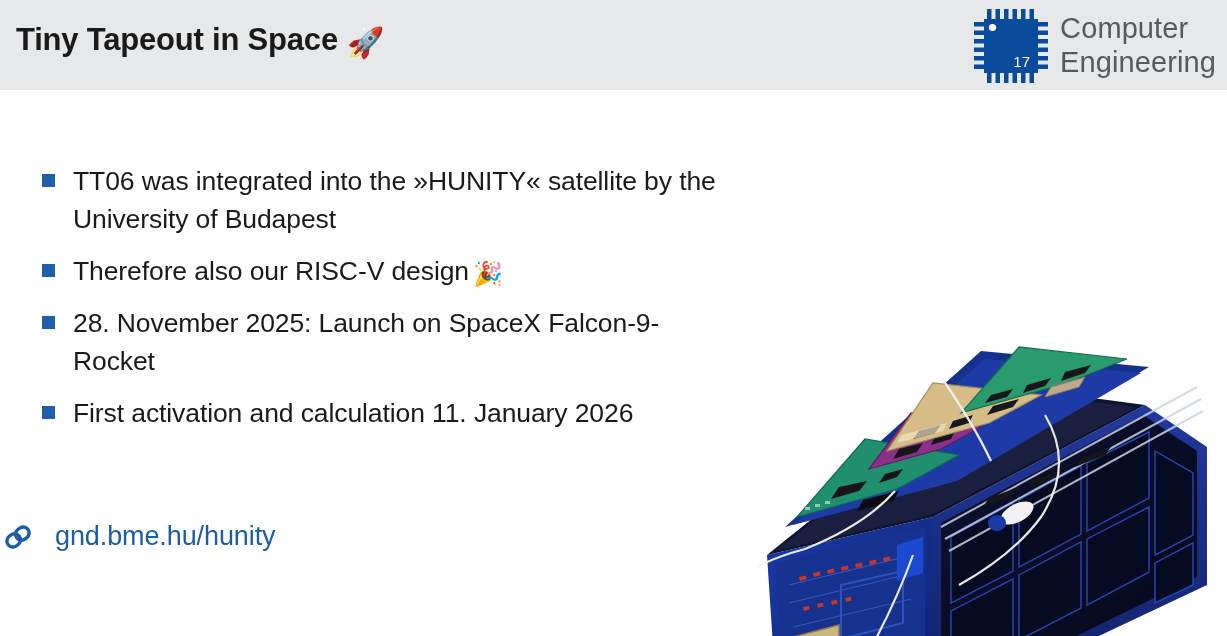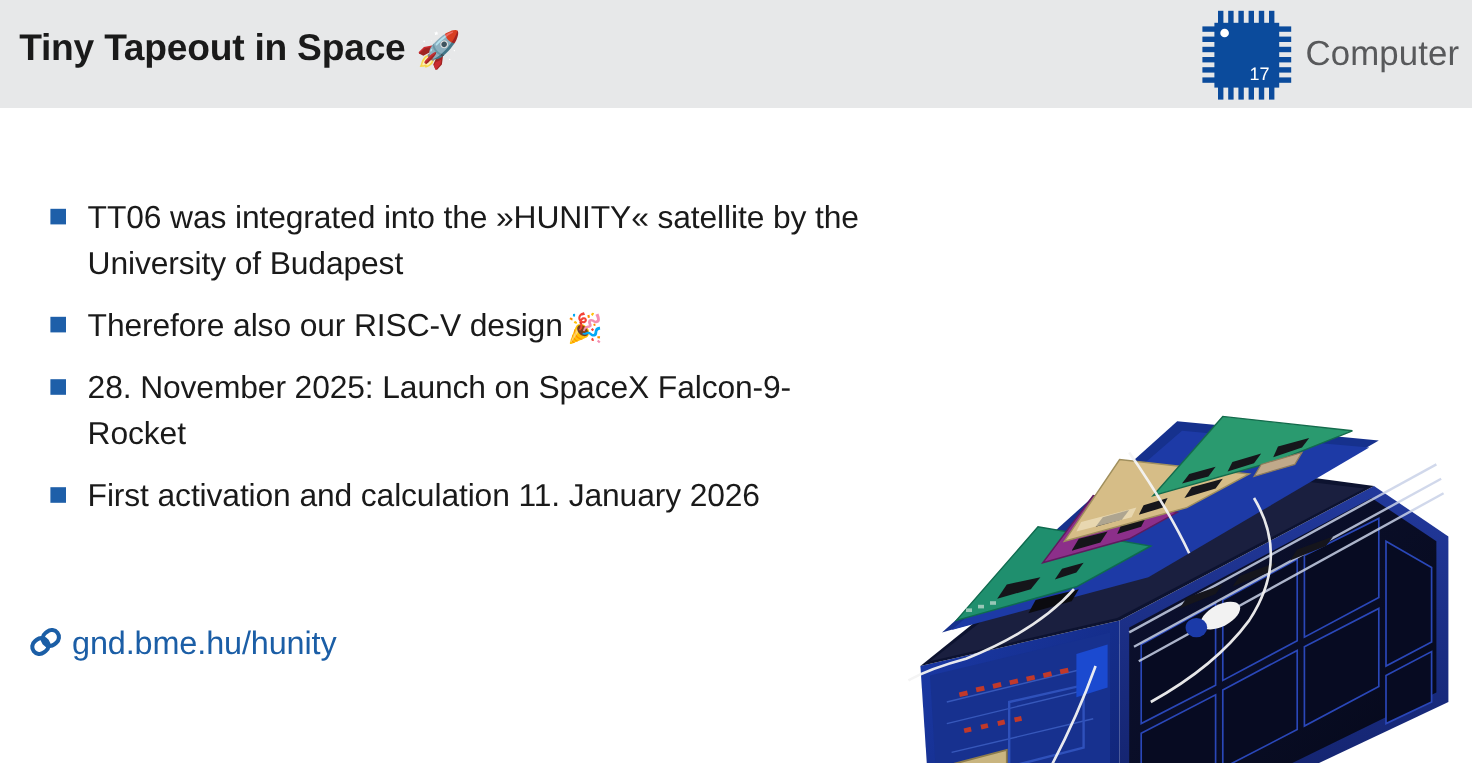--- a/index.html
+++ b/index.html
@@ -112,24 +112,25 @@
   .inline-emoji {
     font-size: 24px;
     line-height: 1;
     vertical-align: -2px;
     margin-left: 4px;
   }
 
   
   .footer-link {
     position: absolute;
-    left: 24px;
+    left: 4px;
     bottom: 18px;
     display: flex;
-    gap: 8px;
+    align-items: center;
+    gap: 23px;
     text-decoration: none;
   }
   .link-icon { width: 28px; height: 28px; flex: 0 0 auto; }
   .link-icon svg { display: block; }
   .footer-url {
     font-size: 27px;
     color: #1b5ea6;
     font-weight: 400;
     letter-spacing: -0.1px;
   }
@@ -188,20 +189,21 @@
           <rect x="64" y="56.5" width="11" height="4.5"></rect>
 
         <rect x="11" y="11" width="54" height="54"></rect>
       </g>
       <circle cx="19.5" cy="19.5" r="3.6" fill="#ffffff"></circle>
       <text x="57" y="59" font-family="'Liberation Sans', sans-serif" font-size="15" font-weight="400" fill="#ffffff" text-anchor="end">17</text>
     </svg>
   </div>
   <div class="logo-text">
     <span>Computer</span>
+    <span>Engineering</span>
   </div>
 </div>
 
 <div class="content">
 
   <ul class="bullet-list" style="list-style:none;margin:0;padding:0;">
     <li class="bullet-item">
       <span class="bullet-marker"></span>
       <span class="bullet-text"><span>TT06 was integrated into the »HUNITY« satellite by the University of Budapest</span><span class="inline-emoji"></span></span>
     </li>

